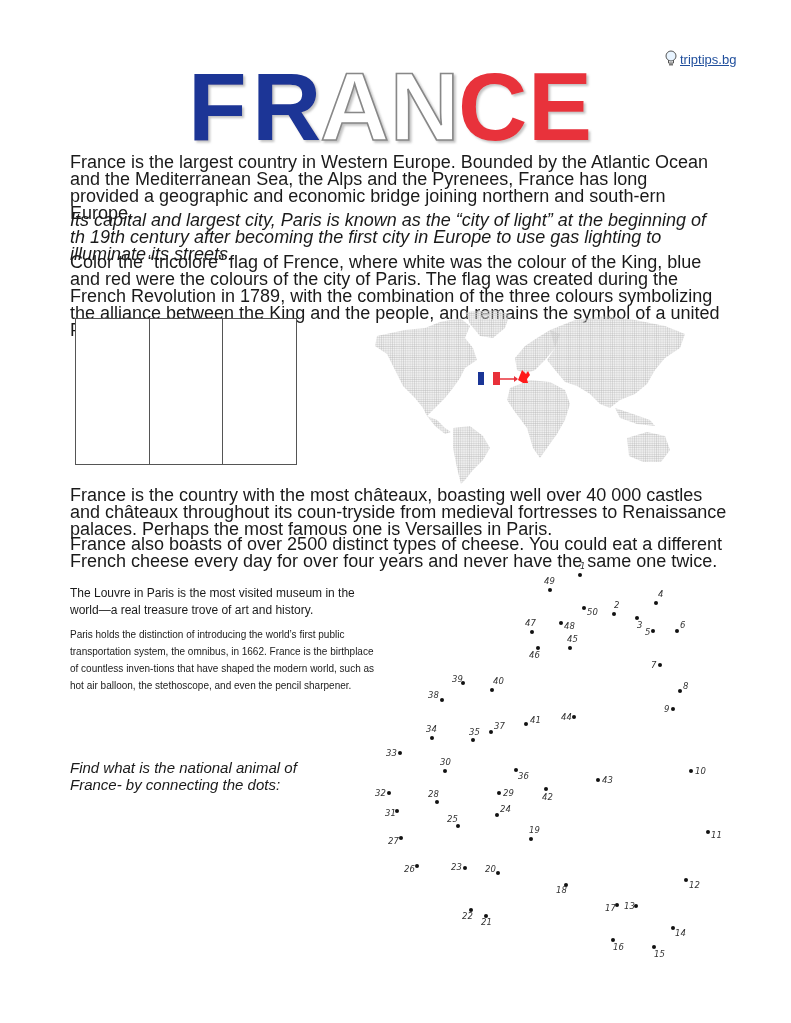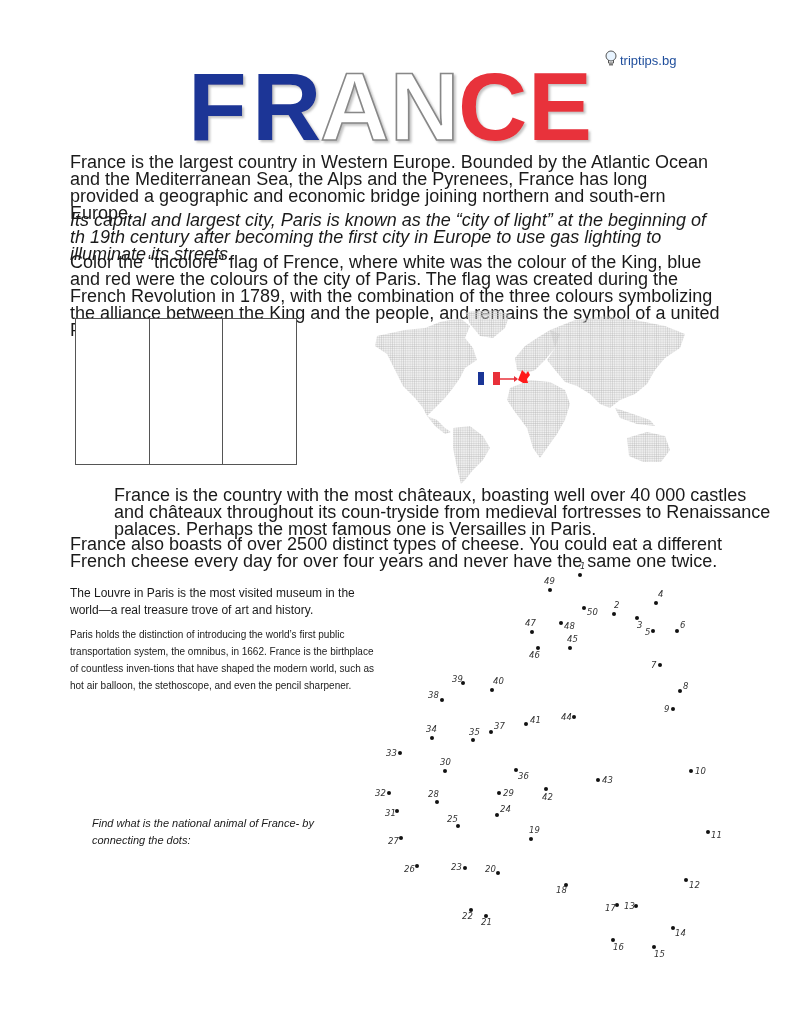--- a/index.html
+++ b/index.html
@@ -1,21 +1,21 @@
 <!DOCTYPE html>
 <html><head>
 <meta charset="utf-8">
 <style>
   html, body { margin: 0; padding: 0; background: #ffffff; }
   body { width: 791px; height: 1023px; position: relative; overflow: hidden;
          font-family: "Liberation Sans", sans-serif; color: #1a1a1a; }
   .para { position: absolute; font-size: 18px; line-height: 17px; margin: 0; color: #1a1a1a; }
   .title-svg { position: absolute; left: 180px; top: 58px; }
-  .site-link { position: absolute; left: 604px; top: 50px; font-size: 13px; color: #1f4e9c;
-               display: flex; align-items: flex-end; gap: 2px; cursor: pointer; }
+  .site-link { position: absolute; left: 664px; top: 50px; font-size: 13px; color: #1f4e9c;
+               text-decoration: underline; display: flex; align-items: center; gap: 2px; cursor: pointer; }
   .flag-box { position: absolute; left: 75px; top: 318px; width: 222px; height: 147px;
               border: 1.5px solid #555; display: flex; box-sizing: border-box; }
   .flag-stripe { flex: 1; background: #fff; }
   .flag-stripe + .flag-stripe { border-left: 1.5px solid #555; }
   .map-svg { position: absolute; left: 365px; top: 308px; }
   .italic { font-style: italic; }
   .dots-svg { position: absolute; left: 0; top: 0; }
   .dot-label { font-family: "DejaVu Sans", sans-serif; font-size: 8.5px; font-style: italic; fill: #333; }
 </style>
 </head>
@@ -83,26 +83,26 @@
     <path d="M262 130 L282 124 L300 128 L305 142 L296 154 L278 154 L264 148 Z"></path>
   </g>
 
   <rect x="113" y="64" width="6" height="13" fill="#1a3596"></rect>
   <rect x="128" y="64" width="7" height="13" fill="#e8303a"></rect>
   <line x1="135" y1="71" x2="149" y2="71" stroke="#e8303a" stroke-width="1.5"></line>
   <polygon points="149,68 153,71 149,74" fill="#e8303a"></polygon>
   <polygon points="157,62 161,66 163,63 165,67 162,71 163,75 158,75 153,72 155,67" fill="#ff1a1a"></polygon>
 </svg>
 
-<p class="para" style="left:70px; top:487px; width:660px;margin-left:44px;">France is the country with the most châteaux, boasting well over 40 000 castles and châteaux throughout its coun-tryside from medieval fortresses to Renaissance palaces. Perhaps the most famous one is Versailles in Paris.</p>
+<p class="para" style="left:70px; top:487px; width:660px;">France is the country with the most châteaux, boasting well over 40 000 castles and châteaux throughout its coun-tryside from medieval fortresses to Renaissance palaces. Perhaps the most famous one is Versailles in Paris.</p>
 <p class="para" style="left:70px; top:536px; width:665px;">France also boasts of over 2500 distinct types of cheese. You could eat a different French cheese every day for over four years and never have the same one twice.</p>
 
 <p class="para" style="left:70px; top:585px; width:315px; font-size:12px;">The Louvre in Paris is the most visited museum in the world—a real treasure trove of art and history.</p>
 <p class="para" style="left:70px; top:626px; width:310px; font-size:10px;">Paris holds the distinction of introducing the world’s first public transportation system, the omnibus, in 1662.  France is the birthplace of countless inven-tions that have shaped the modern world, such as hot air balloon, the stethoscope, and even the pencil sharpener.</p>
-<p class="para italic" style="left:70px; top:815px; width:250px; font-size:11px;margin-left:22px;">Find what is the national animal of France- by connecting the dots:</p>
+<p class="para italic" style="left:70px; top:759px; width:250px; font-size:15px;">Find what is the national animal of France- by connecting the dots:</p>
 
 <svg class="dots-svg" id="dots-svg" width="791" height="1023">
     <g>
       <circle cx="580" cy="575" r="2" fill="#111"></circle>
       <text x="580" y="569" class="dot-label">1</text>
     </g>
     <g>
       <circle cx="614" cy="614" r="2" fill="#111"></circle>
       <text x="614" y="608" class="dot-label">2</text>
     </g>

